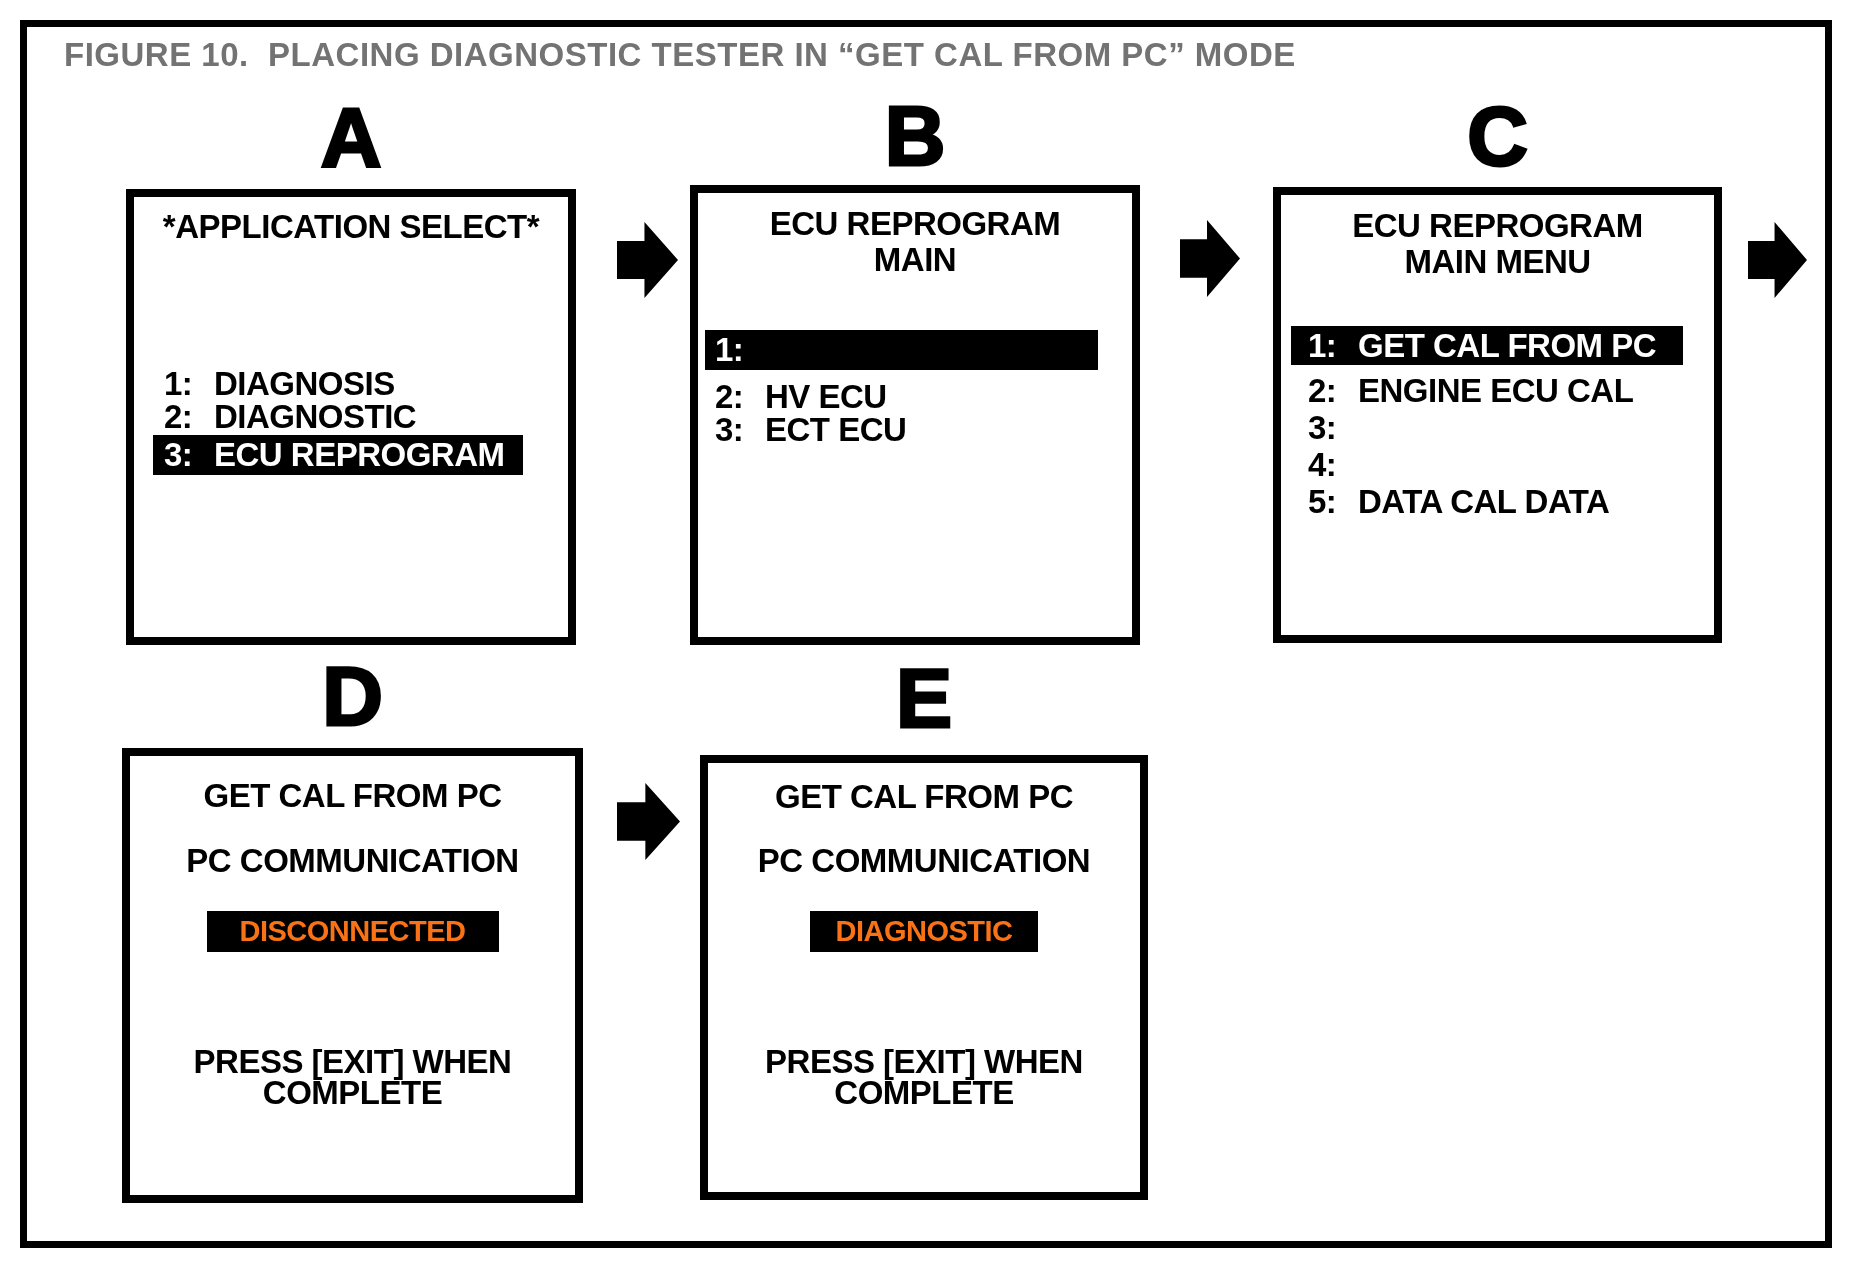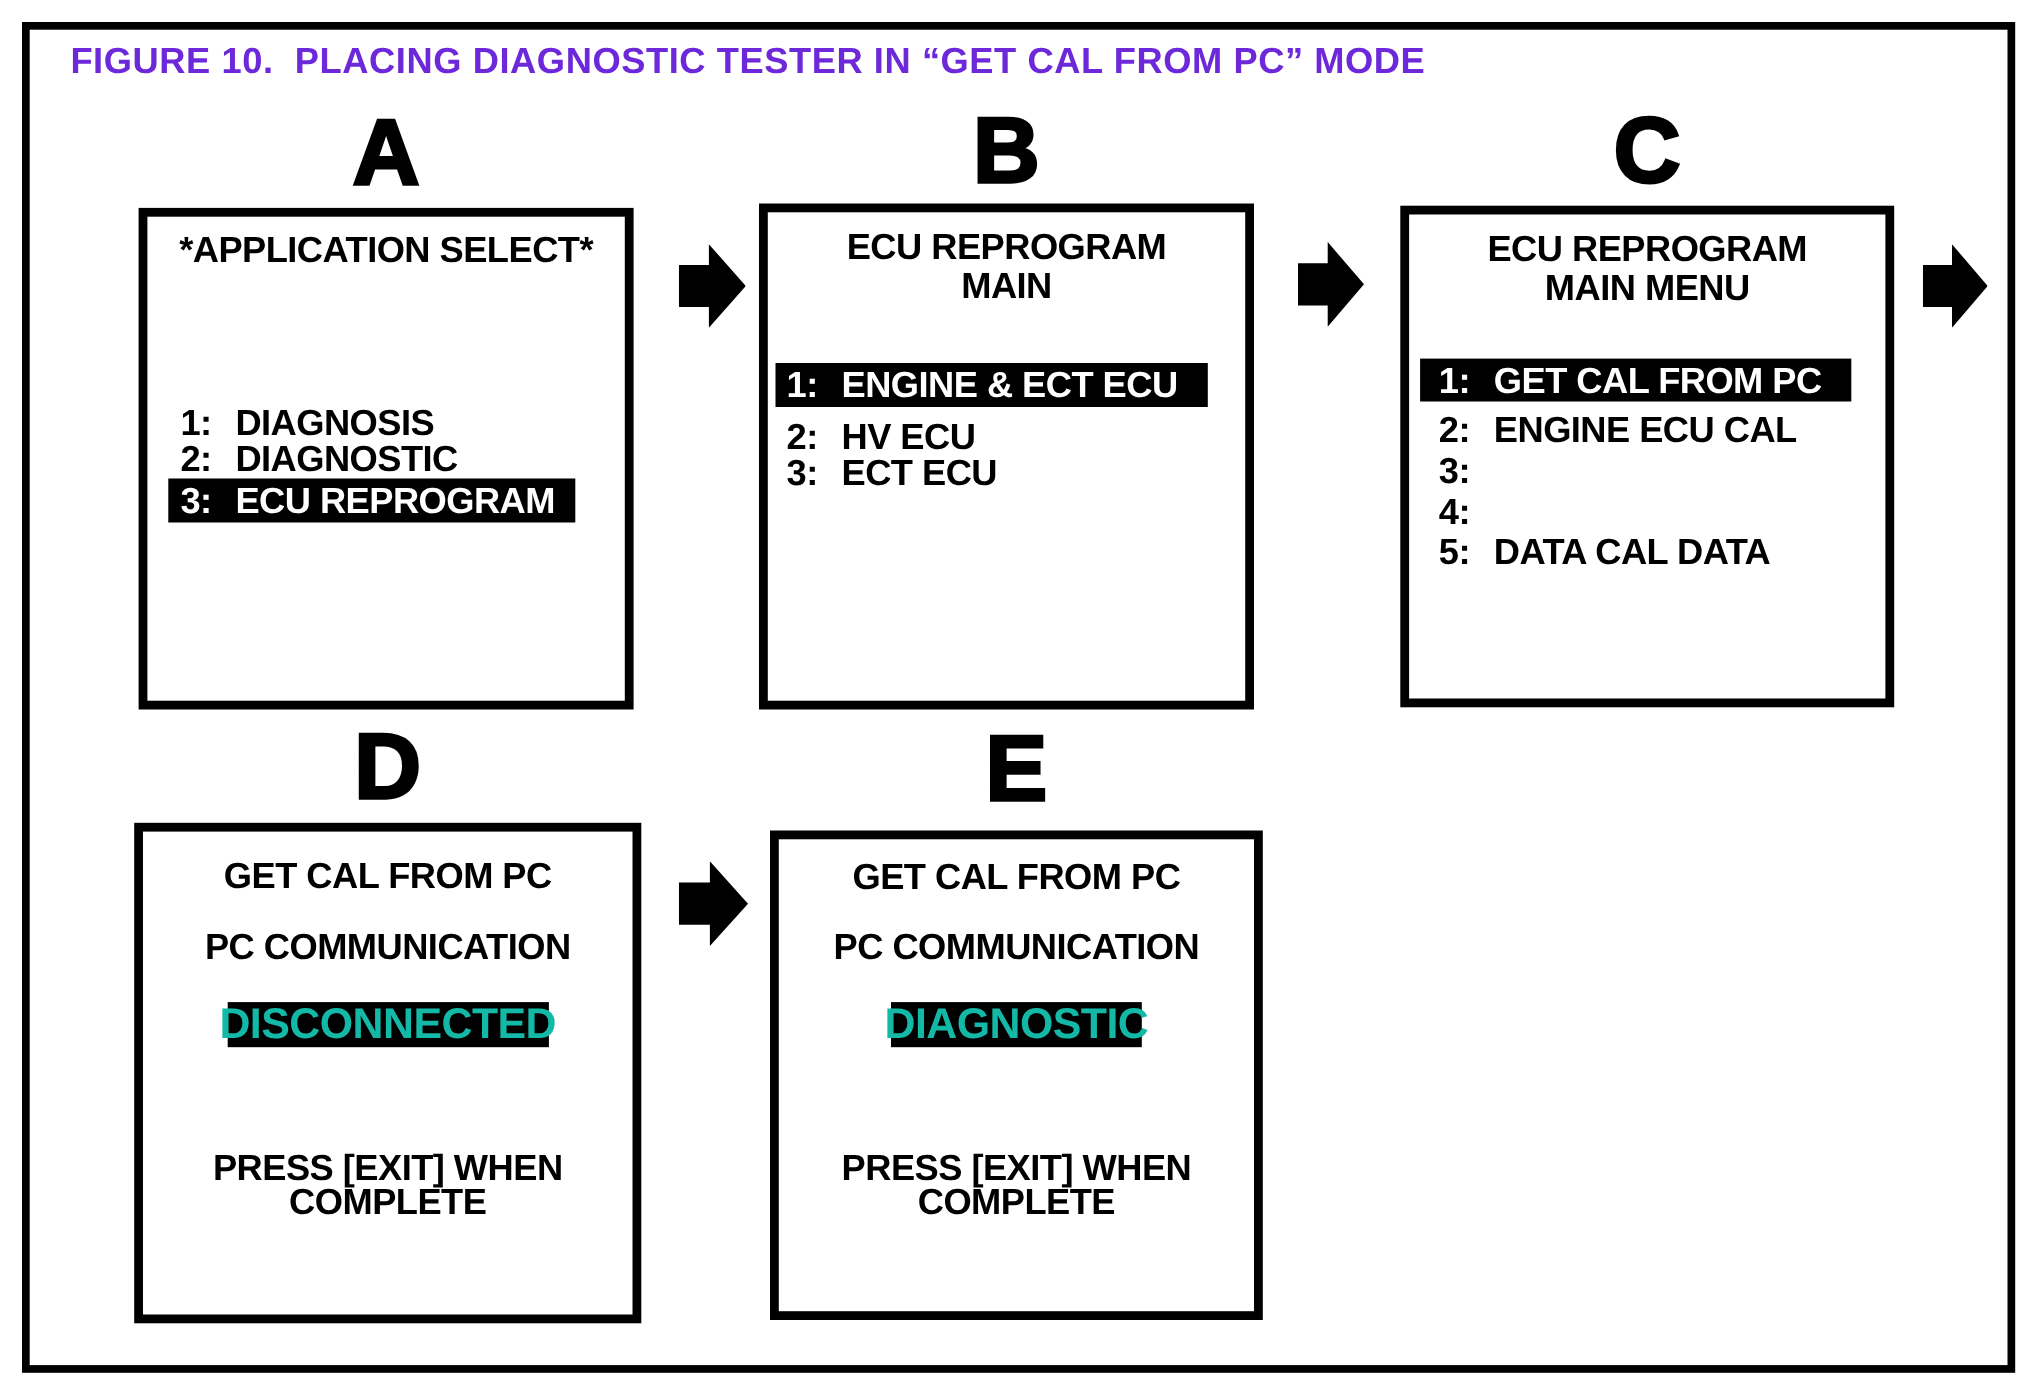--- a/index.html
+++ b/index.html
@@ -8,21 +8,21 @@
     font-family:"Liberation Sans", sans-serif; overflow:hidden;
     -webkit-font-smoothing:antialiased;
   }
   .frame {
     position:absolute; left:20px; top:20px; width:1812px; height:1228px;
     border:7px solid #000; box-sizing:border-box; background:#fff;
   }
   .fig-title {
     position:absolute; left:64px; top:36px;
     font-size:33px; font-weight:bold; letter-spacing:0.5px;
-    color:#6d28d9; white-space:pre;
+    color:#737373; white-space:pre;
   }
   .panel-label {
     position:absolute; font-size:84px; font-weight:bold; color:#000;
     -webkit-text-stroke:3px #000; text-align:center; line-height:84px;
   }
   .label-a { left:126px;  top:96px;  width:450px; }
   .label-b { left:690px;  top:94px;  width:450px; }
   .label-c { left:1273px; top:94px;  width:449px; }
   .label-d { left:122px;  top:654px; width:461px; }
   .label-e { left:700px;  top:656px; width:448px; }
@@ -55,23 +55,23 @@
   .menu-b .row { height:33px; }
   .menu-b .hl  { height:40px; margin-left:-10px; padding-left:10px; width:393px; margin-bottom:10px; }
 
   .menu-c { top:131px; left:27px; }
   .menu-c .row { height:37px; }
   .menu-c .hl  { height:39px; margin-left:-17px; padding-left:17px; width:392px; margin-bottom:7px; }
 
   .cline { left:0; right:0; text-align:center; font-size:33px; letter-spacing:-0.5px; white-space:pre; }
   .status-bar {
     left:50%; transform:translateX(-50%);
-    height:41px; background:#000; color:#14b8a6;
+    height:41px; background:#000; color:#f97316;
     display:flex; align-items:center; justify-content:center;
-    font-size:39px; letter-spacing:-0.5px; box-sizing:border-box;
+    font-size:29px; letter-spacing:-0.5px; box-sizing:border-box;
   }
   .bar-d { top:155px; width:292px; }
   .bar-e { top:148px; width:228px; }
   .footer-d { top:290px; }
   .footer-e { top:283px; }
   .footer { left:0; right:0; text-align:center; font-size:33px; line-height:31px; letter-spacing:-0.5px; white-space:pre; }
   .dline1-d { top:21px; }  .dline2-d { top:86px; }
   .dline1-e { top:15px; }  .dline2-e { top:79px; }
 
   .arrow {
@@ -110,21 +110,20 @@
   </div>
 
   <div class="arrow arrow-ab"></div>
 
   <div class="panel-label label-b">B</div>
   <div class="screen screen-b">
     <div class="stitle" style="top:13px;"><span>ECU REPROGRAM</span><br><span>MAIN</span></div>
     <div class="menu menu-b">
       <div class="row hl">
         <span class="num">1:</span>
-        <span class="lbl">ENGINE &amp; ECT ECU</span>
       </div>
       <div class="row">
         <span class="num">2:</span>
         <span class="lbl">HV ECU</span>
       </div>
       <div class="row">
         <span class="num">3:</span>
         <span class="lbl">ECT ECU</span>
       </div>
     </div>

